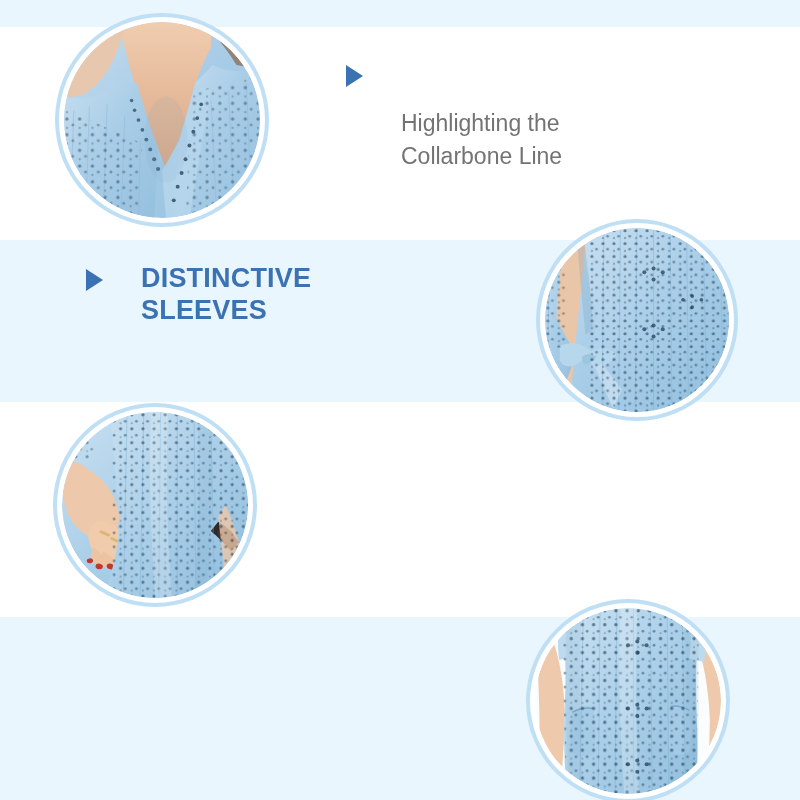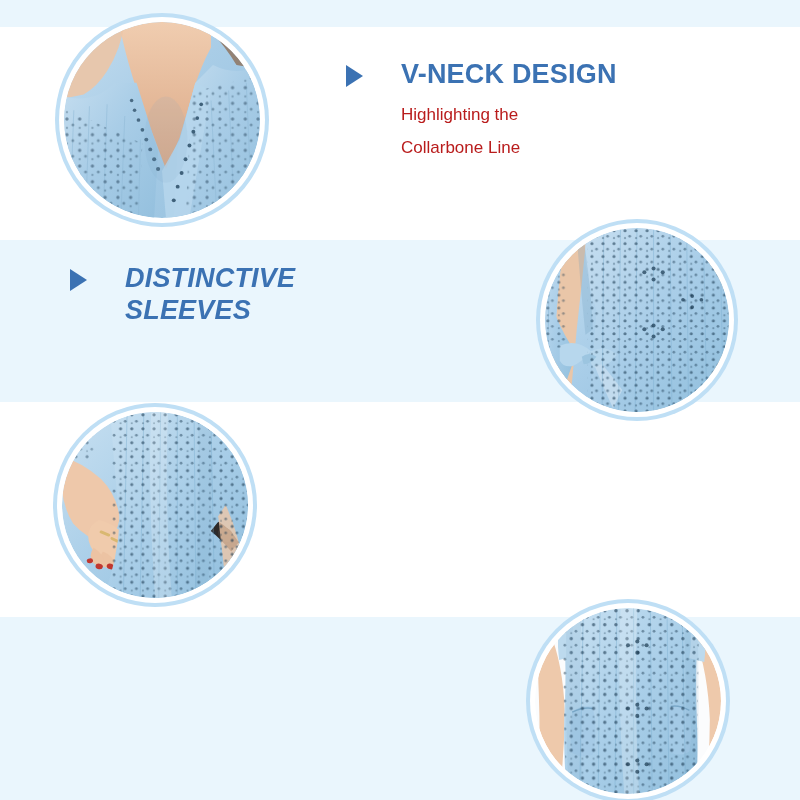--- a/index.html
+++ b/index.html
@@ -69,32 +69,32 @@
   .head-wrap { margin-left: 38px; }
   .heading {
     color: #3b72b3;
     font-weight: bold;
     font-size: 27px;
     line-height: 32px;
     letter-spacing: 0.2px;
     white-space: pre-line;
   }
   .sub {
-    color: #b91c1c;
-    font-size: 17px;
+    color: #737373;
+    font-size: 23px;
     line-height: 33px;
     font-weight: normal;
     white-space: pre-line;
-    margin-top: 8px;
+    margin-top: 20px;
   }
 
   
   #text-1 { left: 346px; top: 58px; }
   #text-1 .sub { margin-left: 0px; }
-  #text-2 { left: 70px; top: 262px; font-style: italic; }
+  #text-2 { left: 86px; top: 262px; }
   #text-3 { left: 346px; top: 438px; }
   #text-4 { left: 70px; top: 636px; }
 </style>
 </head>
 <body>
 
 <div id="page">
 
   <div class="band band-top"></div>
   <div class="band band-mid"></div>
@@ -175,23 +175,20 @@
         </g>
 
         <ellipse cx="104" cy="120" rx="22" ry="44" fill="#7fa8c6" opacity="0.12"></ellipse>
       </svg>
     </div>
   </div>
 
   <div class="feature-text" id="text-1">
     <div class="feat-head-row">
       <div class="bullet"></div>
-      <div class="head-wrap">
-        <div class="heading">V-NECK DESIGN</div>
-      </div>
     </div>
     <div class="sub" style="margin-left:55px;">Highlighting the
 Collarbone Line</div>
   </div>
 
   <div class="photo" style="left:545px; top:228px; width:184px; height:184px;">
     <div class="photo-inner">
       <svg viewBox="0 0 200 200" preserveAspectRatio="xMidYMid slice">
         <defs>
           <linearGradient id="g2fab" x1="0" y1="0" x2="1" y2="1">

